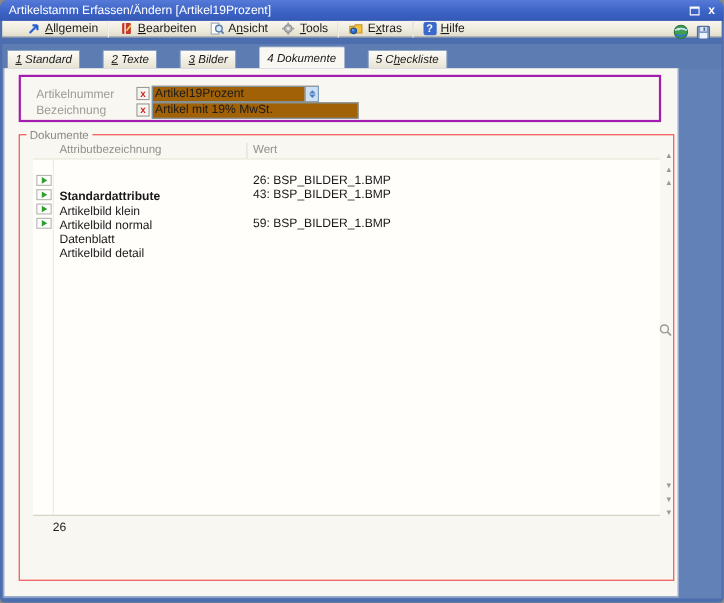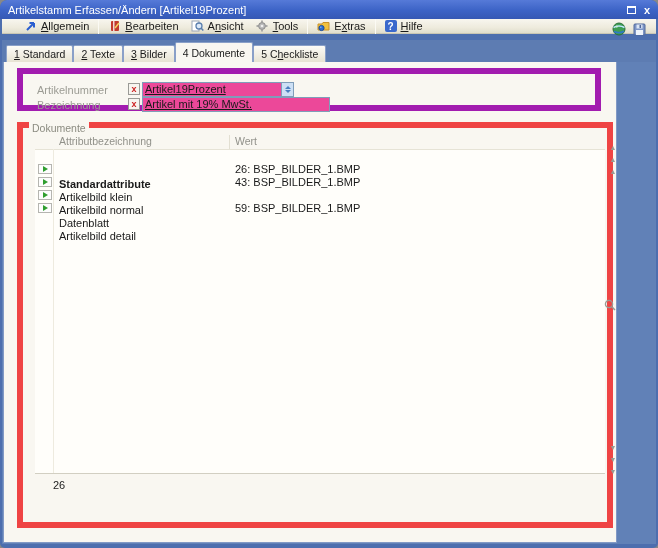--- a/index.html
+++ b/index.html
@@ -20,45 +20,45 @@
     border-bottom:1px solid #c9c6b4;display:flex;align-items:center;padding-left:16px;}
   .menu-item{display:flex;align-items:center;gap:4px;padding:2px 6px;cursor:default;}
   .menu-sep{width:1px;height:15px;background:#b9b6a4;border-right:1px solid #fbfaf4;margin:0 3px;}
   .mi-icon{width:13px;height:13px;display:inline-flex;align-items:center;justify-content:center;}
   .toolbar-right{position:absolute;right:10px;top:3px;display:flex;gap:7px;align-items:center;}
   .help-box{width:12px;height:12px;background:#3a68cc;border-radius:2px;color:#fff;
     font-weight:bold;font-size:10px;display:flex;align-items:center;justify-content:center;}
   
   .tabstrip{position:absolute;left:2px;top:40px;width:654px;height:22px;background:#5d7cb2;
     display:flex;align-items:flex-end;padding-left:4px;}
-  .tab{height:17px;padding:2px 7px 0 7px;margin-right:0;font-size:10.5px;
+  .tab{height:17px;padding:2px 7px 0 7px;margin-right:20px;font-size:10.5px;
     background:linear-gradient(180deg,#fdfcf7 0%,#e7e3d3 100%);
-    border:1px solid #8aa0c8;border-bottom:none;border-radius:2px 2px 0 0;cursor:default;white-space:nowrap;}
+    border:1px solid #8aa0c8;border-bottom:none;border-radius:2px 2px 0 0;cursor:default;white-space:nowrap;font-style:italic;}
   .tab.active{height:20px;background:#f9f7f1;font-size:10.5px;padding-top:4px;}
   
   .client{position:absolute;left:2px;top:62px;width:654px;height:482px;background:#6181b7;}
   .page{position:absolute;left:3px;top:62px;width:614px;height:481px;background:#f9f7f1;
     border:1px solid #8299c5;border-top:none;}
   
-  .formbox{position:absolute;left:13px;top:6px;width:584px;height:43px;border:6px solid #a21caf;}
+  .formbox{position:absolute;left:13px;top:6px;width:584px;height:43px;border:2px solid #a21caf;}
   .frow{position:absolute;left:0;height:15px;width:100%;}
   .frow .flabel{position:absolute;left:14px;top:1px;color:#9c9c94;}
   .redx{position:absolute;left:105px;top:0;width:12px;height:12px;background:#f7f5ef;
     border:1px solid #9a9a96;color:#cc2222;font-weight:bold;font-size:9px;line-height:10px;
     text-align:center;cursor:default;}
   .finput{position:absolute;left:119px;top:-1px;height:15px;border:1px solid #7f9db9;
-    background:#ec4899;font-size:11px;padding:0 2px;line-height:13px;text-decoration:underline;}
+    background:#a16207;font-size:11px;padding:0 2px;line-height:13px;}
   .spinner{position:absolute;right:0;top:0;width:12px;height:13px;background:#cde0f5;
     border-left:1px solid #7f9db9;display:flex;flex-direction:column;align-items:center;
     justify-content:center;cursor:default;}
   .spinner i{width:0;height:0;border-left:3px solid transparent;border-right:3px solid transparent;}
   .spin-up{border-bottom:3px solid #4a7fc0;margin-bottom:1px;}
   .spin-dn{border-top:3px solid #4a7fc0;}
   
-  .fieldset{position:absolute;left:13px;top:60px;width:596px;height:406px;border:6px solid #ef4444;}
+  .fieldset{position:absolute;left:13px;top:60px;width:596px;height:406px;border:1px solid #ef4444;}
   .legend{position:absolute;left:6px;top:-6px;background:#f9f7f1;padding:0 3px;color:#8b8b80;font-size:10.5px;}
   .grid-header{position:absolute;left:12px;top:7px;width:570px;height:14px;color:#91918a;font-size:10.5px;}
   .gh-name{position:absolute;left:24px;top:0;}
   .gh-wert{position:absolute;left:200px;top:0;}
   .grid-body{position:absolute;left:12px;top:21px;width:570px;height:324px;background:#fffefa;
     border-top:1px solid #e6e3d6;}
   .colsep{position:absolute;left:206px;top:7px;width:1px;height:338px;background:#e2dfd2;}
   .iconsep{position:absolute;left:30px;top:21px;width:1px;height:324px;background:#eeebdf;}
   .grow{position:relative;height:13px;line-height:13px;font-size:11px;cursor:default;}
   .grow .gicon{position:absolute;left:3px;top:1px;width:14px;height:10px;background:#fdfdfd;

